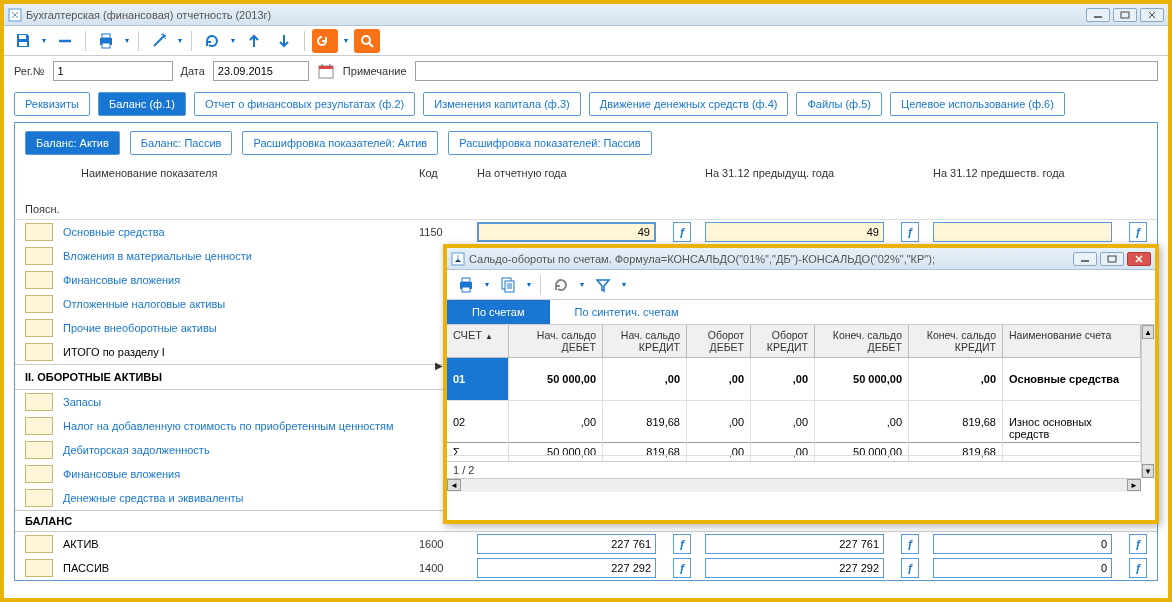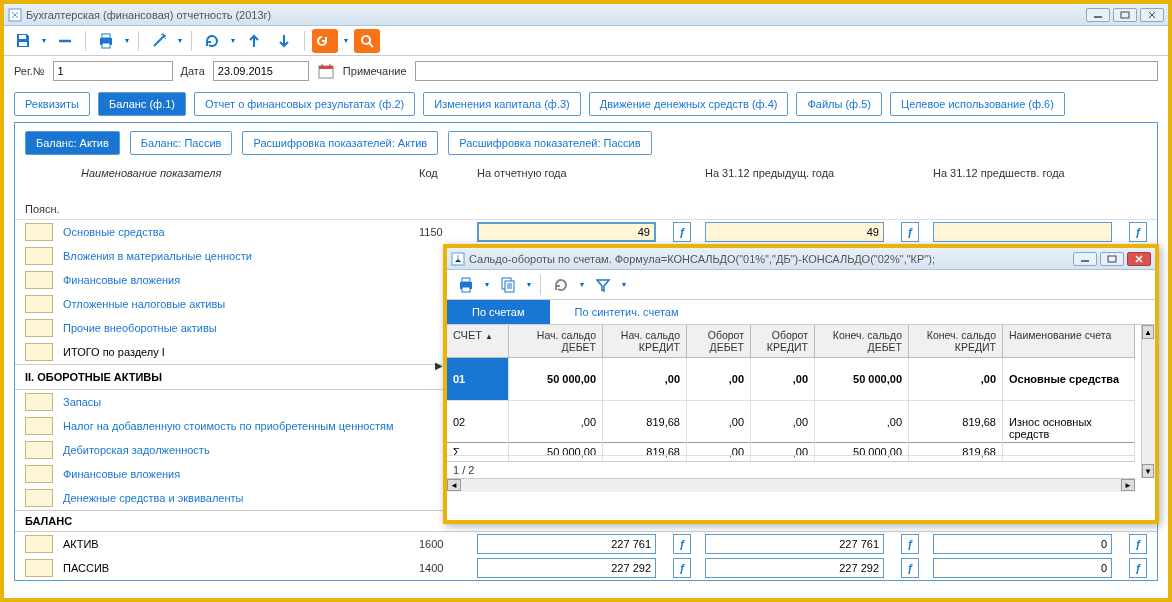--- a/index.html
+++ b/index.html
@@ -30,21 +30,21 @@
 .tabrow { padding: 6px 10px; display: flex; gap: 8px; }
 .tab-btn { border: 1px solid #5b9bd5; background: #fff; color: #1976d2; padding: 5px 10px; cursor: pointer; border-radius: 2px; font-size: 11px; }
 .tab-btn.selected { background: #1976d2; color: #fff; }
 
 .content-border { margin: 0 10px 6px 10px; border: 1px solid #5b9bd5; background: #fff; }
 
 .subtabrow { padding: 8px 10px; display: flex; gap: 10px; }
 
 .grid-header { display: flex; padding: 4px 10px; border-bottom: 1px solid #ddd; font-size: 11px; color: #333; }
 .col-notes { width: 56px; margin-top: 36px; }
-.col-name { flex: 1; font-style: italic; }
+.col-name { flex: 1; }
 .col-code { width: 44px; text-align: left; }
 .col-val { width: 228px; padding-left: 14px; }
 
 .grid-body { overflow-y: auto; }
 .grid-row { display: flex; align-items: center; padding: 2px 10px; min-height: 24px; }
 .row-box { width: 28px; height: 18px; border: 1px solid #c8b878; background: #fff6d8; margin-right: 10px; }
 .row-name { flex: 1; color: #1976d2; cursor: pointer; }
 .row-name.black { color: #000; cursor: default; }
 .row-code { width: 44px; text-align: left; color: #333; }
 .row-valcell { width: 228px; padding-left: 14px; display: flex; align-items: center; gap: 17px; }
@@ -400,21 +400,21 @@
       </div>
     <div class="tdd">▾</div>
   </div>
 
   <div class="popup-tabs">
     <div class="popup-tab selected">По счетам</div>
     <div class="popup-tab">По синтетич. счетам</div>
   </div>
 
   <div class="popup-grid" style="position:relative;">
-    <div style="margin-right:20px;border-radius:11px;">
+    <div style="margin-right:14px;border-radius:11px;">
       <div class="popup-gh">
         <div class="pc-acc"><span>СЧЕТ</span> <span style="font-size:8px">▲</span></div>
         <div class="pc-nsd">Нач. сальдо ДЕБЕТ</div>
         <div class="pc-nsk">Нач. сальдо КРЕДИТ</div>
         <div class="pc-obd">Оборот ДЕБЕТ</div>
         <div class="pc-obk">Оборот КРЕДИТ</div>
         <div class="pc-ksd">Конеч. сальдо ДЕБЕТ</div>
         <div class="pc-ksk">Конеч. сальдо КРЕДИТ</div>
         <div class="pc-name">Наименование счета</div>
       </div>

